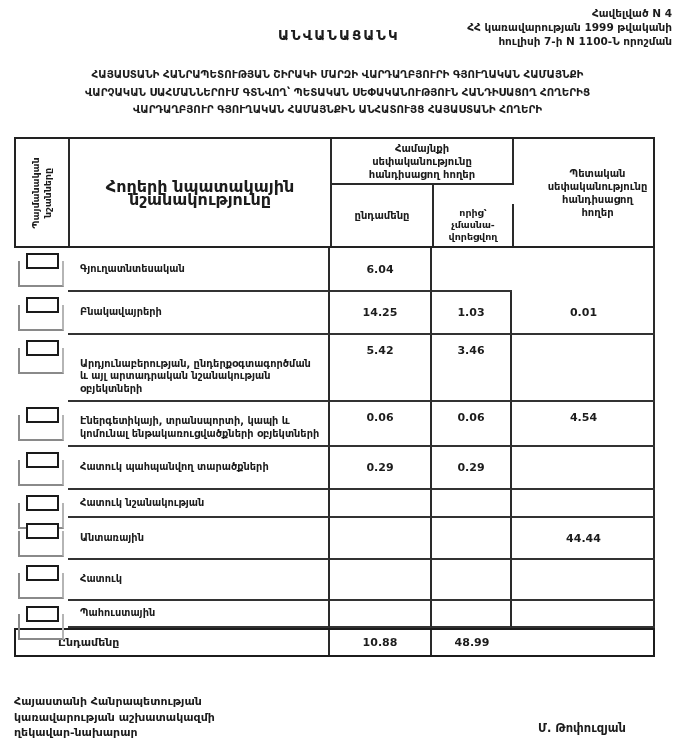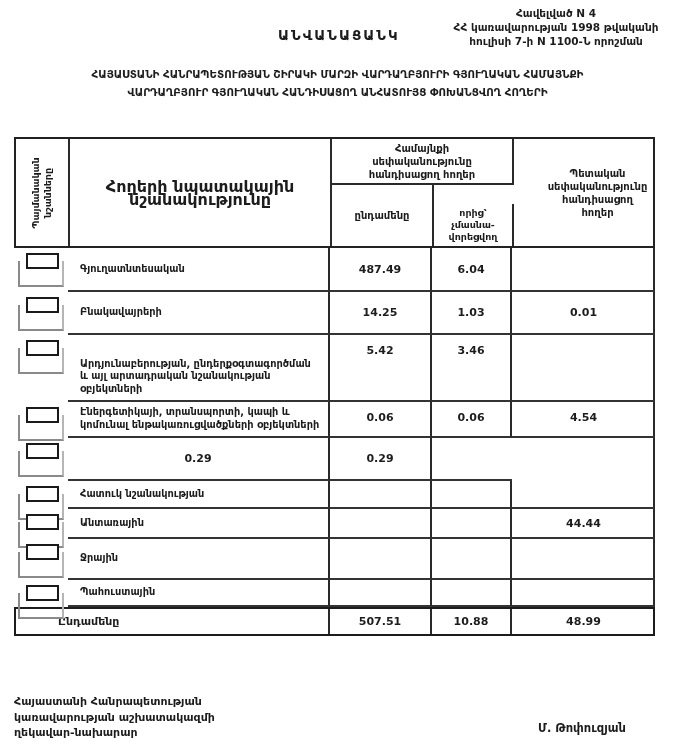--- a/index.html
+++ b/index.html
@@ -8,21 +8,21 @@
     position: relative;
     background: #ffffff;
     font-family: "DejaVu Sans", sans-serif;
     color: #1c1c1c;
     overflow: hidden;
   }
 
   
   .annex {
     position: absolute; top: 6px; left: 440px; width: 232px;
-    text-align: center; font-size: 10.5px; font-weight: bold; line-height: 14px;
+    text-align: right; font-size: 10.5px; font-weight: bold; line-height: 14px;
   }
   .doc-title {
     position: absolute; top: 27px; left: 278px;
     font-size: 13.5px; font-weight: bold; letter-spacing: 2px;
   }
   .subtitle {
     position: absolute; top: 66px; left: 18px; width: 639px;
     text-align: center; font-size: 10.3px; font-weight: bold; line-height: 17.5px;
   }
 
@@ -51,24 +51,24 @@
   }
 
   .tbody { border-right: 2px solid #2a2a2a; }
   .trow {
     display: grid;
     grid-template-columns: 54px 262px 102px 80px 143px;
   }
   .tbody .trow:nth-child(1) { height: 44px; }
   .tbody .trow:nth-child(2) { height: 43px; }
   .tbody .trow:nth-child(3) { height: 67px; }
-  .tbody .trow:nth-child(4) { height: 36px; }
+  .tbody .trow:nth-child(4) { height: 45px; }
   .tbody .trow:nth-child(5) { height: 43px; }
   .tbody .trow:nth-child(6) { height: 28px; }
-  .tbody .trow:nth-child(7) { height: 30px; }
+  .tbody .trow:nth-child(7) { height: 42px; }
   .tbody .trow:nth-child(8) { height: 41px; }
   .tbody .trow:nth-child(9) { height: 27px; }
 
   .td-sym { position: relative; }
   .sym-main {
     position: absolute; top: 5px; left: 12px; width: 33px; height: 16px;
     border: 2px solid #1a1a1a; background: #fff; z-index: 2;
   }
   .sym-ghost {
     position: absolute; top: 13px; left: 4px; width: 46px; height: 26px;
@@ -114,29 +114,30 @@
   .signature {
     position: absolute; top: 721px; left: 538px;
     font-size: 11.5px; font-weight: bold;
   }
 </style>
 </head>
 <body>
 
 <div class="annex">
   <div>Հավելված N 4</div>
-  <div>ՀՀ կառավարության 1998 թվականի</div>
+  <div>ՀՀ կառավարության 1999 թվականի</div>
   <div>հուլիսի 7-ի  N 1100-Ն որոշման</div>
 </div>
 
 <div class="doc-title">ԱՆՎԱՆԱՑԱՆԿ</div>
 
 <div class="subtitle">
   <div>ՀԱՅԱՍՏԱՆԻ ՀԱՆՐԱՊԵՏՈՒԹՅԱՆ ՇԻՐԱԿԻ  ՄԱՐԶԻ  ՎԱՐԴԱՂԲՅՈՒՐԻ ԳՅՈՒՂԱԿԱՆ ՀԱՄԱՅՆՔԻ</div>
-  <div>ՎԱՐԴԱՂԲՅՈՒՐ  ԳՅՈՒՂԱԿԱՆ  ՀԱՆԴԻՍԱՑՈՂ  ԱՆՀԱՏՈՒՅՑ  ՓՈԽԱՆՑՎՈՂ  ՀՈՂԵՐԻ</div>
+  <div>ՎԱՐՉԱԿԱՆ  ՍԱՀՄԱՆՆԵՐՈՒՄ  ԳՏՆՎՈՂ՝  ՊԵՏԱԿԱՆ  ՍԵՓԱԿԱՆՈՒԹՅՈՒՆ  ՀԱՆԴԻՍԱՑՈՂ  ՀՈՂԵՐԻՑ</div>
+  <div>ՎԱՐԴԱՂԲՅՈՒՐ  ԳՅՈՒՂԱԿԱՆ  ՀԱՄԱՅՆՔԻՆ  ԱՆՀԱՏՈՒՅՑ  ՀԱՅԱՍՏԱՆԻ  ՀՈՂԵՐԻ</div>
 </div>
 
 <div class="landtable">
 
   <div class="thead">
     <div class="th th-sym">
       <div class="vtext">Պայմանական նշանները</div>
     </div>
     <div class="th th-purpose">Հողերի  նպատակային նշանակությունը</div>
     <div class="th th-comm">Համայնքի սեփականությունը հանդիսացող հողեր</div>
@@ -150,21 +151,20 @@
   </div>
 
   <div class="tbody">
 
     <div class="trow">
       <div class="td-sym">
           <div class="sym-ghost"></div>
           <div class="sym-main"></div>
         </div>
       <div class="td-name">Գյուղատնտեսական</div>
-      <div class="td-num">487.49</div>
       <div class="td-num">6.04</div>
       <div class="td-num"></div>
     </div>
 
     <div class="trow">
       <div class="td-sym">
           <div class="sym-ghost"></div>
           <div class="sym-main"></div>
         </div>
       <div class="td-name">Բնակավայրերի</div>
@@ -193,20 +193,21 @@
       <div class="td-num">0.06</div>
       <div class="td-num">0.06</div>
       <div class="td-num">4.54</div>
     </div>
 
     <div class="trow">
       <div class="td-sym">
           <div class="sym-ghost"></div>
           <div class="sym-main"></div>
         </div>
+      <div class="td-name">Հատուկ պահպանվող տարածքների</div>
       <div class="td-num">0.29</div>
       <div class="td-num">0.29</div>
       <div class="td-num"></div>
     </div>
 
     <div class="trow">
       <div class="td-sym">
           <div class="sym-ghost"></div>
           <div class="sym-main"></div>
         </div>
@@ -225,42 +226,41 @@
       <div class="td-num"></div>
       <div class="td-num"></div>
       <div class="td-num">44.44</div>
     </div>
 
     <div class="trow">
       <div class="td-sym">
           <div class="sym-ghost"></div>
           <div class="sym-main"></div>
         </div>
-      <div class="td-name">Ջրային</div>
+      <div class="td-name">Հատուկ</div>
       <div class="td-num"></div>
       <div class="td-num"></div>
       <div class="td-num"></div>
     </div>
 
     <div class="trow">
       <div class="td-sym">
           <div class="sym-ghost"></div>
           <div class="sym-main"></div>
         </div>
       <div class="td-name">Պահուստային</div>
       <div class="td-num"></div>
       <div class="td-num"></div>
       <div class="td-num"></div>
     </div>
 
   </div>
 
   <div class="trow-total">
     <div class="tt-label">Ընդամենը</div>
-    <div class="tt-num">507.51</div>
     <div class="tt-num">10.88</div>
     <div class="tt-num">48.99</div>
   </div>
 
 </div>
 
 <div class="footer-left">
   <div>Հայաստանի Հանրապետության</div>
   <div>կառավարության աշխատակազմի</div>
   <div>ղեկավար-նախարար</div>

